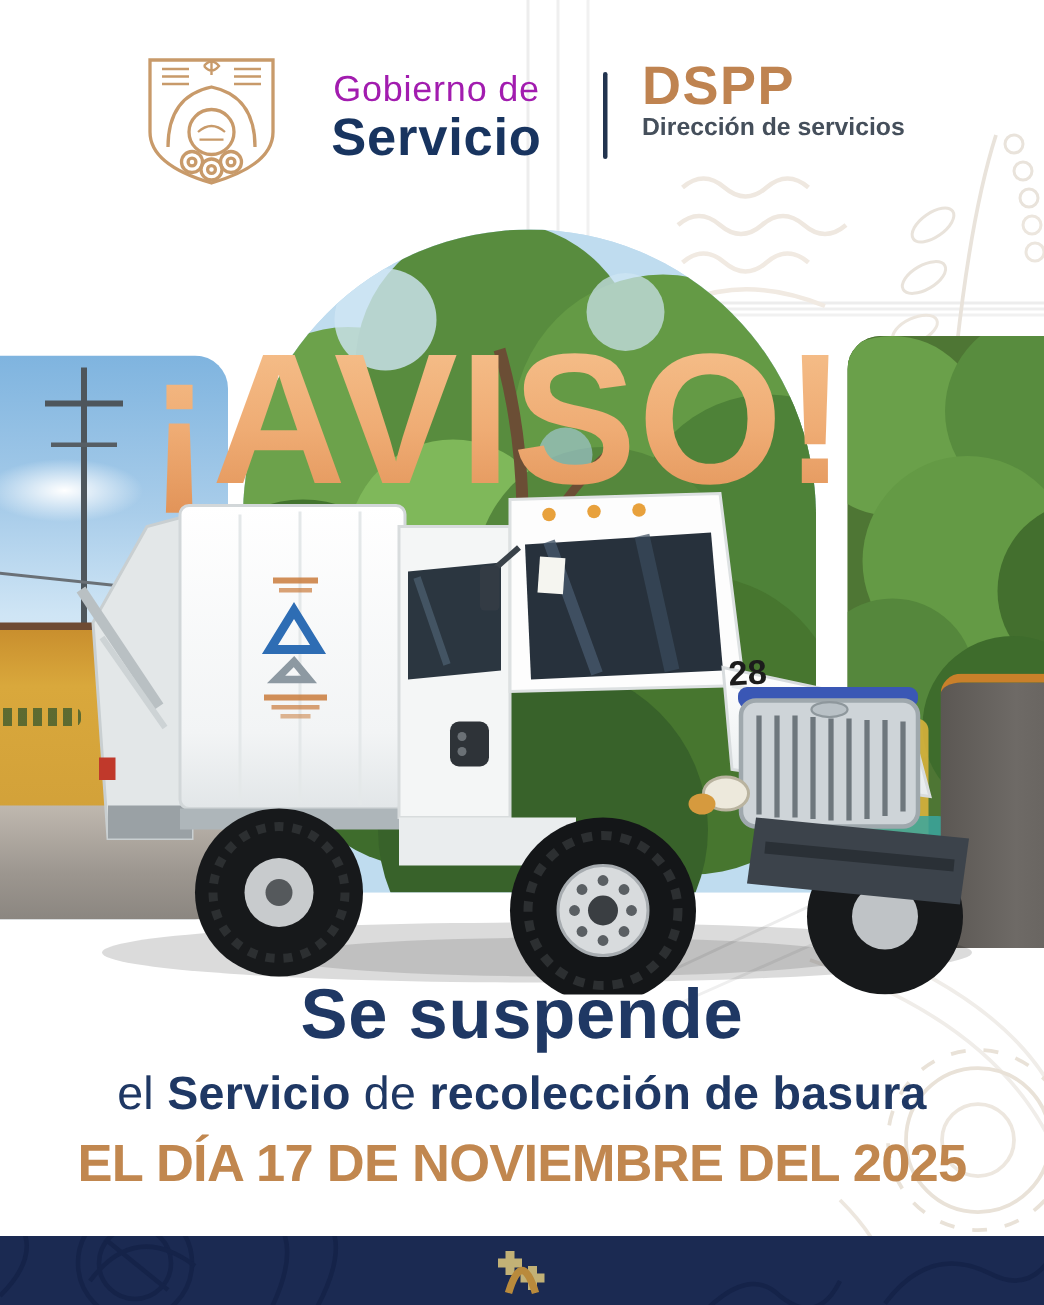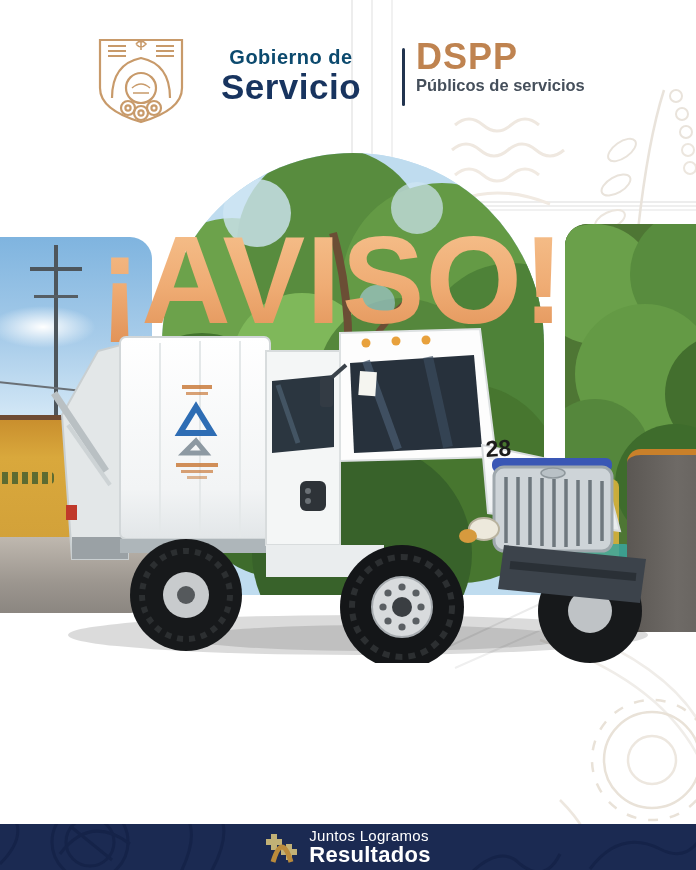--- a/index.html
+++ b/index.html
@@ -7,24 +7,24 @@
   .poster{
     position:relative;width:696px;height:870px;overflow:hidden;background:#ffffff;
     font-family:"Liberation Sans","DejaVu Sans",sans-serif;
   }
   
   .watermark{position:absolute;inset:0;pointer-events:none;z-index:0;}
   
   .header{position:absolute;left:0;top:0;width:696px;height:140px;z-index:2;}
   .crest{position:absolute;left:88px;top:36px;width:106px;height:90px;}
   .gov-block{position:absolute;left:186px;top:46px;width:210px;text-align:center;color:#1E3A66;}
-  .gov-label{font-size:20px;font-weight:700;letter-spacing:.5px;color:#0c4a6e;}
+  .gov-label{font-size:24px;font-weight:400;letter-spacing:.5px;color:#a21caf;}
   .gov-name{font-size:35px;font-weight:800;letter-spacing:.5px;color:#18345F;margin-top:-2px;}
   .hdr-divider{position:absolute;left:402px;top:48px;width:3px;height:58px;background:#22344F;border-radius:2px;}
-  .dept-block{position:absolute;left:416px;top:38px;}
+  .dept-block{position:absolute;left:428px;top:38px;}
   .dept-acronym{font-size:36px;font-weight:800;color:#BF8350;letter-spacing:1px;line-height:38px;}
   .dept-line{font-size:16.5px;font-weight:600;color:#454F5B;line-height:19px;}
   
   .photo-left{position:absolute;left:-42px;top:237px;width:194px;height:376px;border-radius:22px;overflow:hidden;z-index:1;}
   .pl-sky{position:absolute;inset:0;background:linear-gradient(180deg,#7FB4DF 0%,#A9CDEA 28%,#CFE5F5 46%,#D8E8F4 55%);}
   .pl-cloud{position:absolute;left:10px;top:60px;width:150px;height:60px;background:radial-gradient(closest-side,#ffffff 0%,rgba(255,255,255,0)70%);}
   .pl-pole{position:absolute;left:96px;top:8px;width:4px;height:175px;background:#4E565C;}
   .pl-cross1{position:absolute;left:72px;top:30px;width:52px;height:4px;background:#4E565C;}
   .pl-cross2{position:absolute;left:76px;top:58px;width:44px;height:3px;background:#565E64;}
   .pl-wire{position:absolute;left:0px;top:150px;width:194px;height:2px;background:#6A7076;transform:rotate(6deg);}
@@ -115,21 +115,21 @@
       <circle cx="53" cy="77" r="2.6"></circle>
       <circle cx="66" cy="72" r="2.6"></circle>
     </svg>
     <div class="gov-block">
       <div class="gov-label">Gobierno de</div>
       <div class="gov-name">Servicio</div>
     </div>
     <div class="hdr-divider"></div>
     <div class="dept-block">
       <div class="dept-acronym">DSPP</div>
-      <div class="dept-line">Públicos de servicios</div>
+      <div class="dept-line">Dirección de servicios</div>
     </div>
   </div>
 
   <div class="photo-left">
     <div class="pl-sky"></div>
     <div class="pl-cloud"></div>
     <div class="pl-pole"></div>
     <div class="pl-cross1"></div>
     <div class="pl-cross2"></div>
     <div class="pl-wire"></div>
@@ -267,37 +267,43 @@
     </g>
     <circle cx="542" cy="316" r="52" fill="#17191B"></circle>
     <circle cx="542" cy="316" r="22" fill="#BFC3C6"></circle>
 
     <path d="M456 250 L598 264 L592 308 L450 294 Z" fill="#3C434B"></path>
     <path d="M462 270 L588 282" stroke="#2A3036" stroke-width="8"></path>
 
     <text x="438" y="162" font-family="Liberation Sans, DejaVu Sans, sans-serif" font-size="23" font-weight="700" fill="#1C1C1C" transform="rotate(-3 438 162)">28</text>
   </svg>
 
+  <div class="msg">
+    <div class="msg-line1">Se suspende</div>
+    <div class="msg-line2">
+      <span class="light">el</span>
+      <span class="strong">Servicio</span>
+      <span class="light">de</span>
+      <span class="strong">recolección de basura</span>
+    </div>
+    <div class="msg-date">EL DÍA 17 DE NOVIEMBRE DEL 2025</div>
+  </div>
 
   <div class="footer">
     <svg style="position:absolute;inset:0;" width="696" height="46" viewBox="0 0 696 46" fill="none">
       <circle cx="90" cy="18" r="38" stroke="#152349" stroke-width="3"></circle>
       <circle cx="90" cy="18" r="24" stroke="#152349" stroke-width="3"></circle>
       <path d="M70 2 L112 36 M60 30 Q90 -10 130 20" stroke="#152349" stroke-width="3"></path>
       <path d="M180 50 Q200 10 185 -10 M210 50 Q235 5 215 -15" stroke="#152349" stroke-width="3"></path>
       <path d="M470 50 Q500 20 520 40 Q545 60 560 30" stroke="#152349" stroke-width="3"></path>
       <path d="M590 45 Q620 5 660 25 Q685 38 700 15" stroke="#152349" stroke-width="3"></path>
       <path d="M0 40 Q25 15 15 -5" stroke="#152349" stroke-width="3"></path>
     </svg>
     <div class="footer-inner">
       <svg class="footer-logo" viewBox="0 0 34 34" fill="none">
         <path d="M6 4 h6 v5 h5 v6 h-5 v5 h-6 v-5 H1 v-6 h5 Z" fill="#CBB878" opacity="0.95"></path>
         <path d="M21 14 h6 v5 h5 v6 h-5 v5 h-6 v-5 h-5 v-6 h5 Z" fill="#CBB878" opacity="0.95"></path>
         <path d="M8 32 Q17 2 26 32" stroke="#B98A3C" stroke-width="5"></path>
       </svg>
-      <div class="footer-text">
-        <div class="ft-top">Juntos Logramos</div>
-        <div class="ft-bottom">Resultados</div>
-      </div>
     </div>
   </div>
 
 </div>
 
 </body></html>

